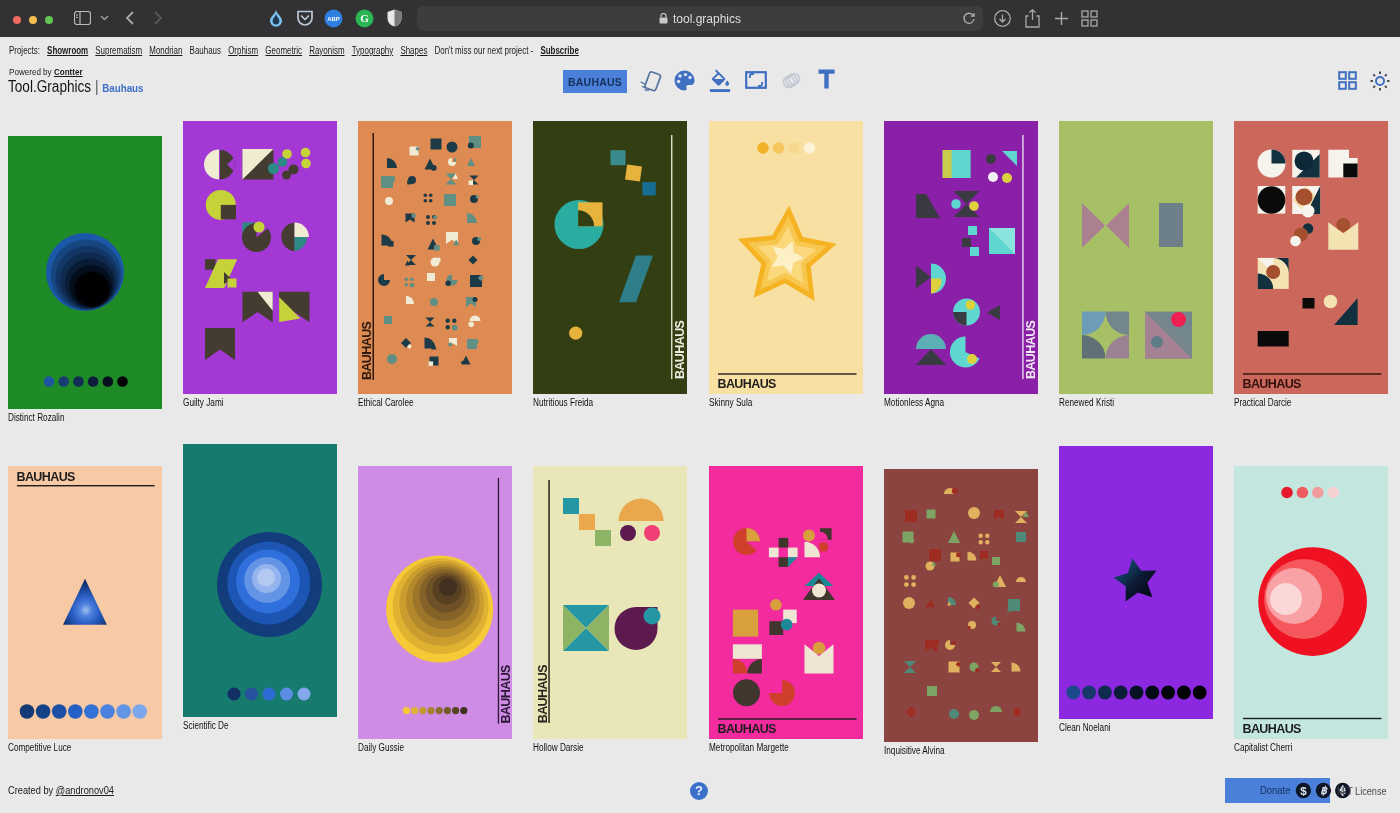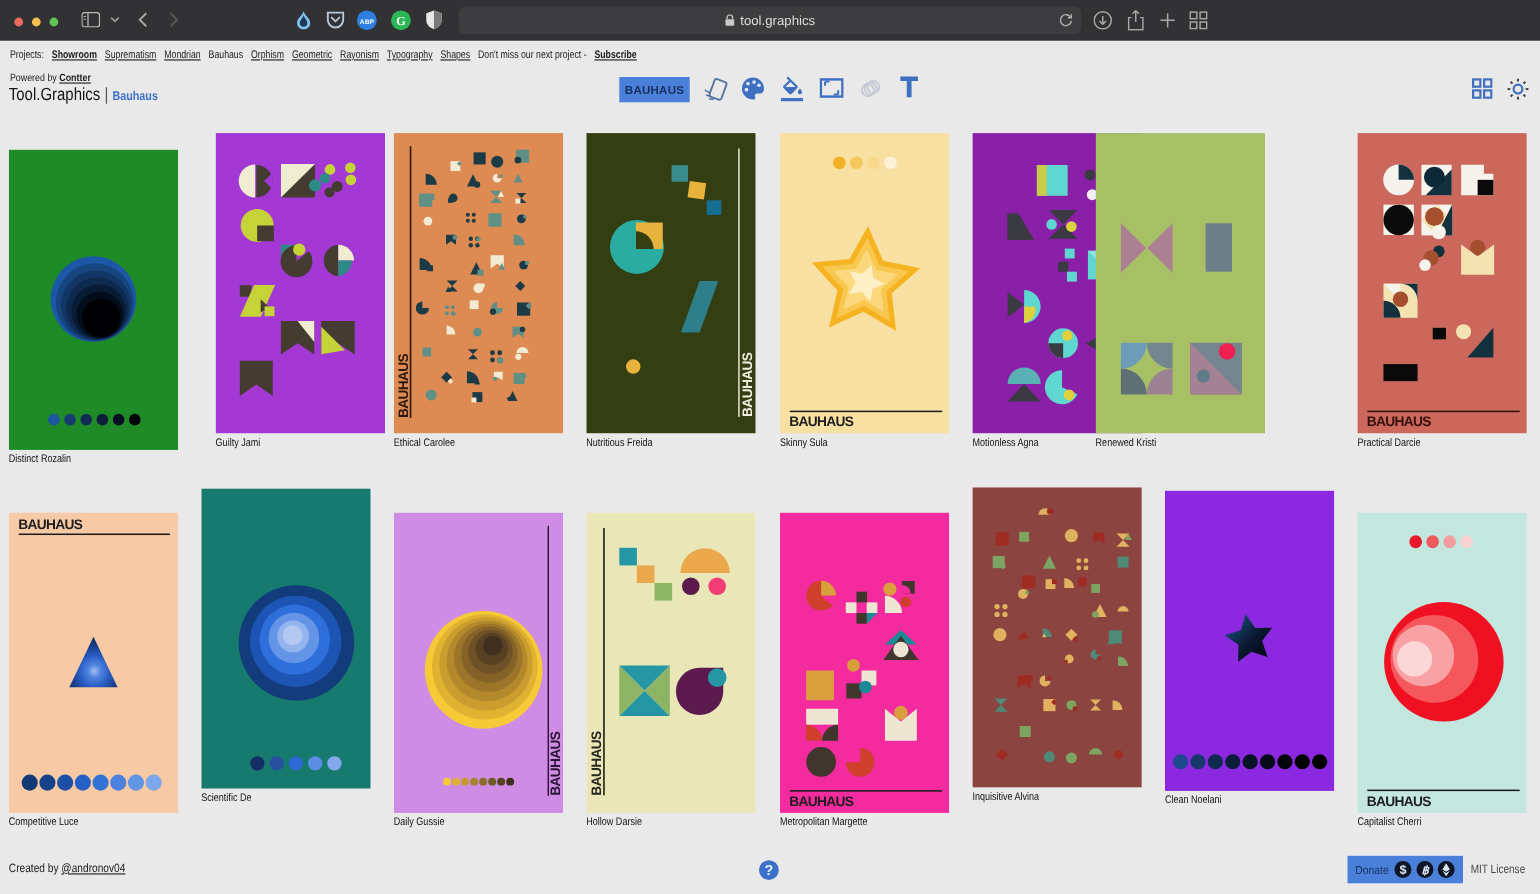--- a/index.html
+++ b/index.html
@@ -31,21 +31,21 @@
 
 
 .card { position:absolute; width:154px; }
 .card svg { display:block; width:154px; height:273px; }
 .caption { margin-top:3px; font-size:10px; color:#111; transform:scaleX(0.82); transform-origin:left top; white-space:nowrap; }
 
 
 .created { position:absolute; left:8px; top:784px; font-size:11px; color:#1b1b1b; transform:scaleX(0.84); transform-origin:left top; white-space:nowrap; }
 .created a { color:#1b1b1b; text-decoration:underline; }
 .help { position:absolute; left:690px; top:782px; width:18px; height:18px; border-radius:50%; background:#3c70c9; color:#eef2fa; font-size:13px; font-weight:bold; text-align:center; line-height:18px; }
-.donate { position:absolute; left:1225px; top:778px; width:105px; height:25px; background:#4a80d9; }
+.donate { position:absolute; left:1225px; top:778px; width:105px; height:25px; background:#4a80d9;padding-left:28px; }
 .mit { position:absolute; left:1337px; top:785px; font-size:11px; color:#4a4a4a; transform:scaleX(0.83); transform-origin:left top; white-space:nowrap; }
 </style>
 </head>
 <body>
 
 <div class="chrome">
   <div class="tl r"></div>
     <div class="tl y"></div>
     <div class="tl g"></div>
 
@@ -183,21 +183,21 @@
       <circle cx="84" cy="153" r="17.5" fill="#010103"></circle>
       <circle cx="41" cy="245.5" r="5.3" fill="#1d55a0"></circle>
       <circle cx="55.7" cy="245.5" r="5.3" fill="#183c72"></circle>
       <circle cx="70.4" cy="245.5" r="5.3" fill="#122c54"></circle>
       <circle cx="85.1" cy="245.5" r="5.3" fill="#0d1e3a"></circle>
       <circle cx="99.8" cy="245.5" r="5.3" fill="#070f20"></circle>
       <circle cx="114.5" cy="245.5" r="5.3" fill="#020408"></circle>
     </svg>
 <div class="caption">Distinct Rozalin</div>
 </div>
-<div class="card" style="left:196px;top:121px">
+<div class="card" style="left:183px;top:121px">
 <svg viewBox="0 0 154 273" id="c2">
       <rect width="154" height="273" fill="#a338d4"></rect>
 <path d="M36 28.5A15 15 0 0 0 36 58.5Z" fill="#efecd2"></path>
 <path d="M37 29A14.5 14.5 0 0 1 37 58.3Z" fill="#453c31"></path>
 <path d="M51.5 36.5L44 43.6 51.5 50.7Z" fill="#a338d4"></path>
 <rect x="59.4" y="28.1" width="31" height="30.4" fill="#453c31"></rect>
       <path d="M59.4 28.1h31L59.4 58.5z" fill="#efecd2"></path>
       <circle cx="90.5" cy="47.5" r="5.6" fill="#2d8a85"></circle>
 <circle cx="104" cy="33" r="4.8" fill="#c6d338"></circle>
       <circle cx="122.5" cy="31.5" r="4.8" fill="#c6d338"></circle>
@@ -385,21 +385,21 @@
 <path d="M116 184v15l-13-7.5z" fill="#3a3a42"></path>
 <path d="M32 228a15 15 0 0 1 30 0z" fill="#5ab0b4"></path>
       <path d="M36 244l11-13 11 13z" fill="#3a3a42" opacity="0"></path>
       <path d="M32 244h30l-15-16z" fill="#3a3a42"></path>
 <path d="M81.5 215.5a15.5 15.5 0 1 0 14 22l-14-6.5z" fill="#5fd6cf"></path>
       <circle cx="88" cy="238" r="5" fill="#ddd23e"></circle>
 <text x="0" y="0" transform="translate(151 258) rotate(-90)" font-family="Liberation Sans" font-weight="bold" font-size="12.5" letter-spacing="-0.6" fill="#efeaf2">BAUHAUS</text>
 </svg>
 <div class="caption">Motionless Agna</div>
 </div>
-<div class="card" style="left:996px;top:121px">
+<div class="card" style="left:1059px;top:121px">
 <svg viewBox="0 0 154 273" id="c7">
       <rect width="154" height="273" fill="#a7c065"></rect>
 <path d="M23 82v45l23-22.5z" fill="#ab8191"></path>
       <path d="M70 82v45L47 104.5z" fill="#ab8191"></path>
 <rect x="100" y="82" width="24" height="44" fill="#6d8089"></rect>
 <g>
 <path d="M23 190.6L46.5 190.6A23.5 23.5 0 0 1 23 214.1Z" fill="#6d9cb8"></path>
 <path d="M70 190.6L70 214.1A23.5 23.5 0 0 1 46.5 190.6Z" fill="#74868d"></path>
 <path d="M23 237.6L23 214.1A23.5 23.5 0 0 1 46.5 237.6Z" fill="#5f7076"></path>
 <path d="M70 237.6L46.5 237.6A23.5 23.5 0 0 1 70 214.1Z" fill="#9b8292"></path>
@@ -568,21 +568,21 @@
       <path d="M52.9 207.4H38.4A14.5 14.5 0 0 1 52.9 192.9Z" fill="#40362e"></path>
 <circle cx="110" cy="182" r="6.3" fill="#da9f3d"></circle>
       <path d="M95.5 178.3L110 190 124.5 178.3V207.4H95.5Z" fill="#efe5d3"></path>
 <circle cx="37.5" cy="226.7" r="13.5" fill="#40362e"></circle>
 <path d="M73 214A13 13 0 1 1 60 227L73 227Z" fill="#cf3f2c"></path>
 <rect x="9" y="252.3" width="138.5" height="1.4" fill="#1d1d1d"></rect>
 <text x="8.5" y="266.5" font-family="Liberation Sans" font-weight="bold" font-size="12.5" letter-spacing="-0.6" fill="#1d1d1d">BAUHAUS</text>
 </svg>
 <div class="caption">Metropolitan Margette</div>
 </div>
-<div class="card" style="left:884px;top:443px">
+<div class="card" style="left:884px;top:469px">
 <svg viewBox="0 0 154 273" id="c14">
       <rect width="154" height="273" fill="#8c4440"></rect>
       <path d="M60.0 25.0a6.0 6.0 0 0 1 12 0z" fill="#e0b15e"></path>
       <circle cx="70.8" cy="22.0" r="3.0" fill="#9f2c22"></circle>
       <rect x="21.0" y="41.0" width="12" height="12" fill="#9f2c22"></rect>
       <rect x="42.5" y="40.5" width="9" height="9" fill="#7ea463"></rect>
       <circle cx="90.0" cy="44.0" r="6.0" fill="#e0b15e"></circle>
       <path d="M110.0 41.0h10v10l-5.0 -3.5l-5.0 3.5z" fill="#9f2c22"></path>
       <path d="M131.0 42.0h12l-12 12h12z" fill="#e0b15e"></path>
       <path d="M138.8 48.0h6.0l-3.0 -6.0z" fill="#7ea463"></path>

